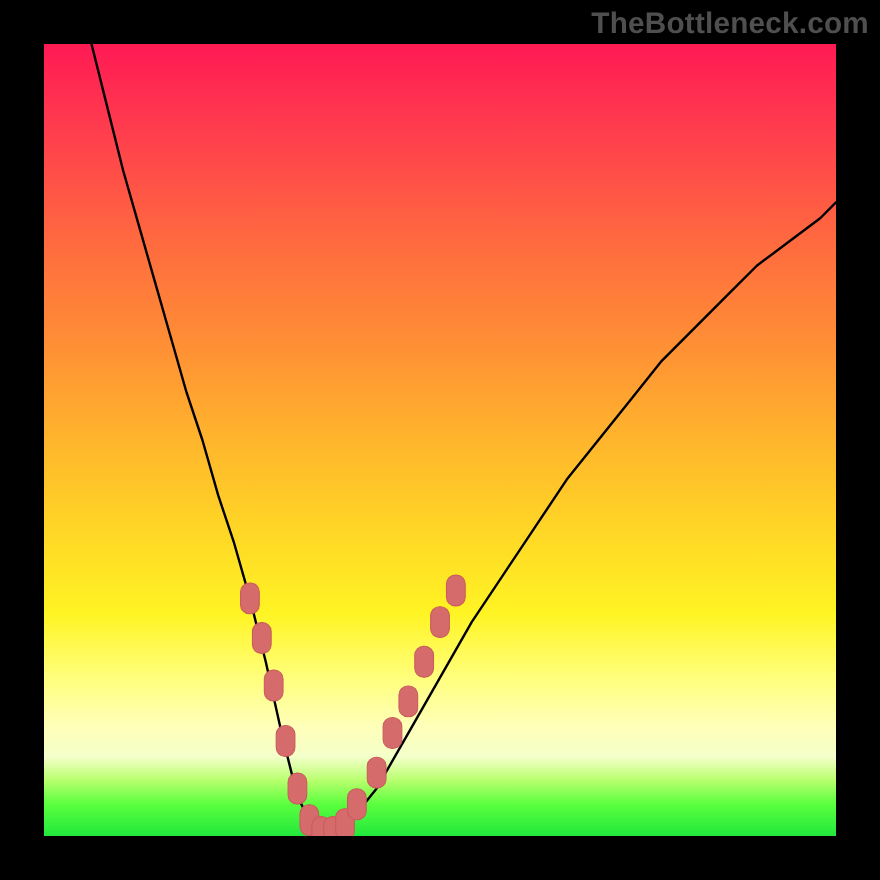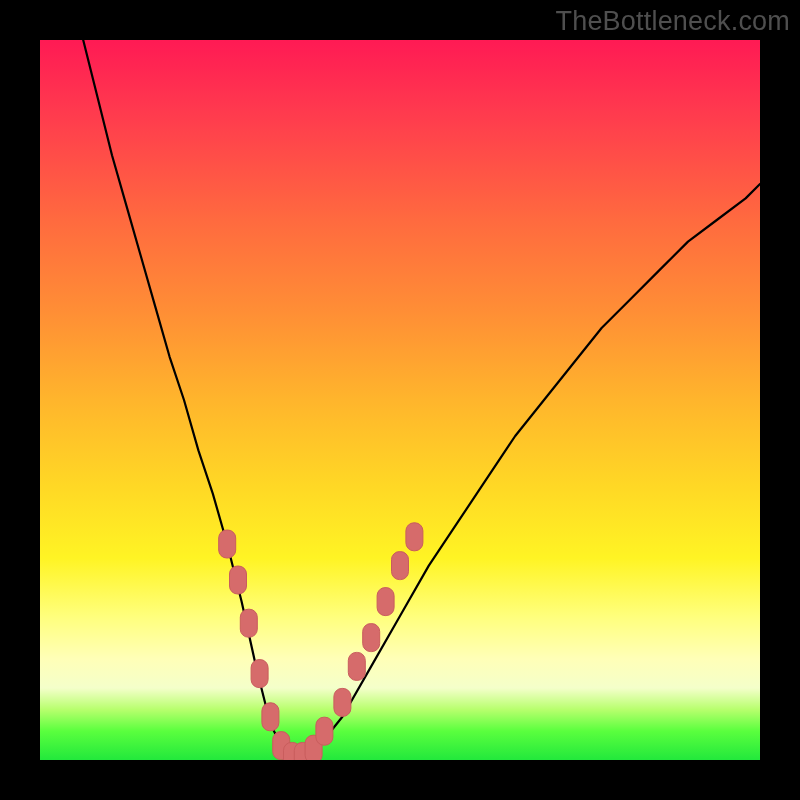--- a/index.html
+++ b/index.html
@@ -39,21 +39,21 @@
       #5aff3e 96%,
       #22e83c 100%
     );
   }
   .watermark {
     position: absolute;
     top: 6px;
     right: 10px;
     color: #4f4f4f;
     font-size: 27px;
-    font-weight: 400;
+    font-weight: 700;
     letter-spacing: 0.2px;
     user-select: none;
   }
   svg.curve {
     position: absolute;
     left: 0;
     top: 0;
     width: 720px;
     height: 720px;
   }

